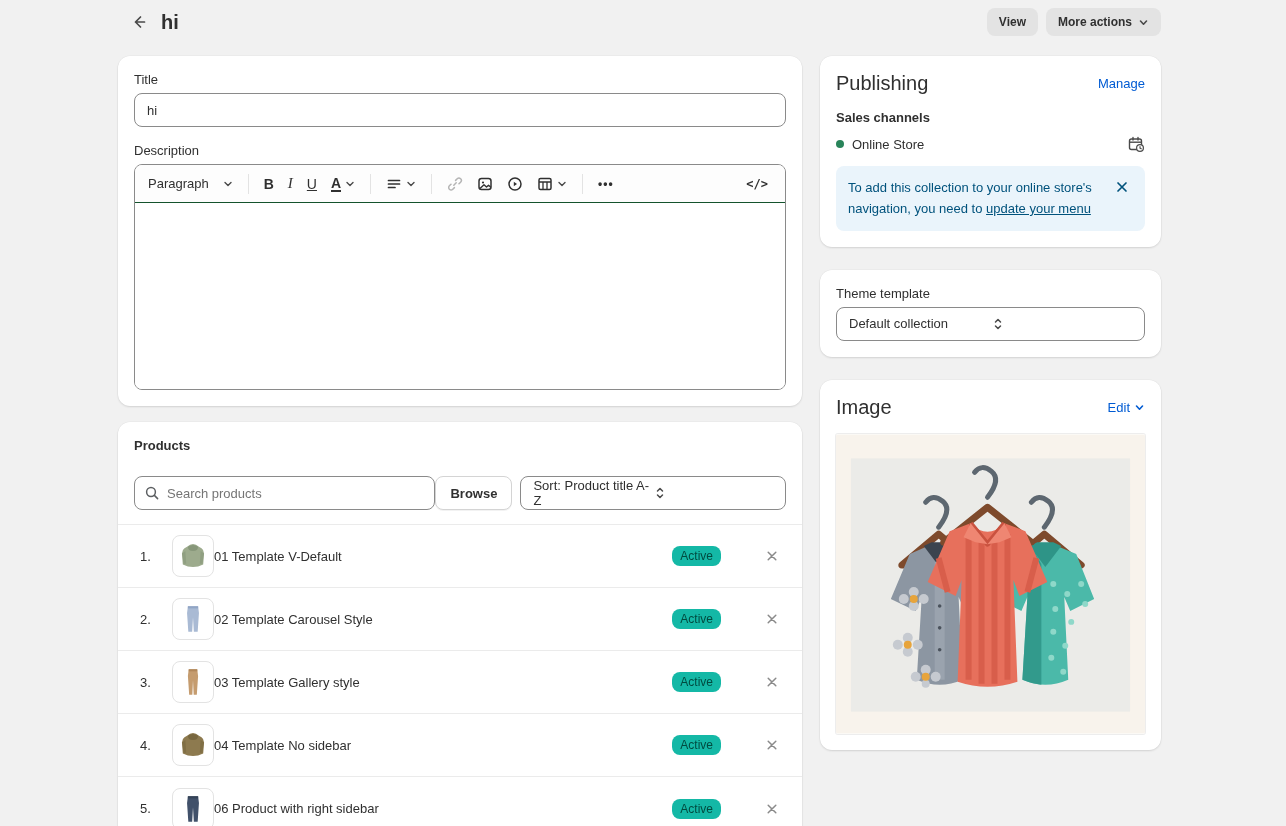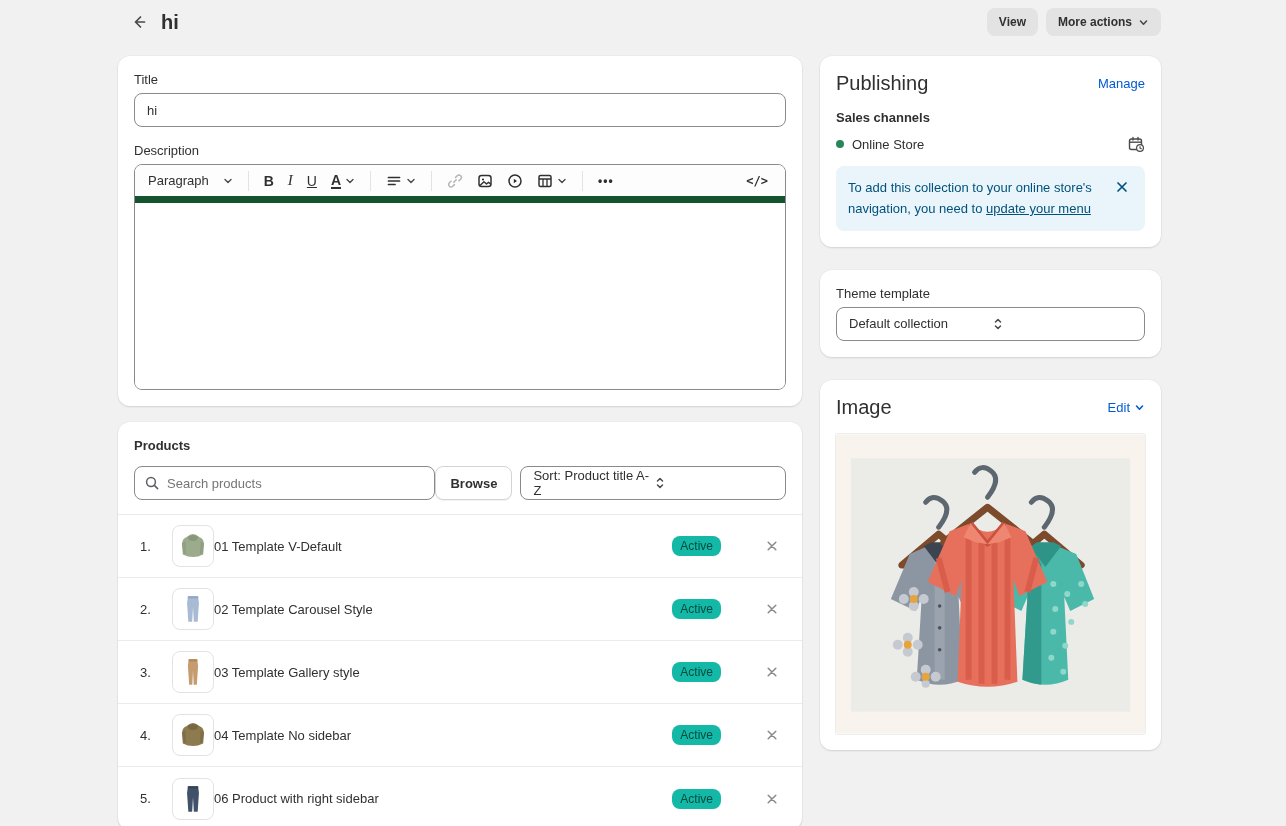--- a/index.html
+++ b/index.html
@@ -35,35 +35,35 @@
   .text-input {
     width:100%; height:34px; border:1px solid #8a8a8a; border-radius:8px;
     padding:0 12px; font-size:13px; color:#303030; background:#fff;
     font-family:"Liberation Sans", sans-serif;
   }
   .blue-link { color:#005bd3; text-decoration:none; font-size:13px; cursor:pointer; display:inline-flex; align-items:center; gap:4px; }
   
   .editor { margin-top:6px; border:1px solid #8a8a8a; border-radius:8px; overflow:hidden; }
   .editor-toolbar {
     display:flex; align-items:center; height:38px; padding:0 10px 0 6px;
-    background:#fdfdfd; border-bottom:7px solid #14532d; color:#4a4a4a;
+    background:#fdfdfd; border-bottom:1px solid #14532d; color:#4a4a4a;
   }
   .tb-btn { display:flex; align-items:center; gap:4px; border:none; background:transparent; border-radius:6px; padding:5px 7px; cursor:pointer; color:#303030; font-family:"Liberation Sans", sans-serif; font-size:13px; }
   .tb-divider { width:1px; height:20px; background:#e3e3e3; margin:0 8px; }
   .tb-bold { font-weight:800; font-size:14px; }
   .tb-italic { font-style:italic; font-family:"Liberation Serif", serif; font-size:15px; }
   .tb-underline { text-decoration:underline; font-size:14px; }
   .tb-A { font-size:14px; font-weight:600; border-bottom:2px solid #303030; line-height:14px; }
   .tb-ellipsis { letter-spacing:1px; font-weight:700; font-size:12px; }
   .tb-code { font-family:"DejaVu Sans Mono", monospace; font-size:12px; font-weight:600; }
   .tb-right { margin-left:auto; }
   .editor-body { height:186px; background:#fff; }
   
   .products-head { padding:16px 16px 14px 16px; }
-  .search-row { display:flex; margin-top:13px; }
+  .search-row { display:flex; margin-top:23px; }
   .search-box { position:relative; width:302px; }
   .search-box .text-input { padding-left:32px; }
   .search-box .s-icon { position:absolute; left:10px; top:9px; }
   .browse-btn {
     height:34px; padding:0 14px; background:#fff; border:1px solid #d4d4d4;
     border-radius:8px; font-weight:600; font-size:13px; color:#303030; cursor:pointer;
     box-shadow:0 1px 0 rgba(0,0,0,.05); font-family:"Liberation Sans", sans-serif;
   }
   .select-box {
     margin-left:8px; width:266px; height:34px; border:1px solid #8a8a8a; border-radius:8px;

